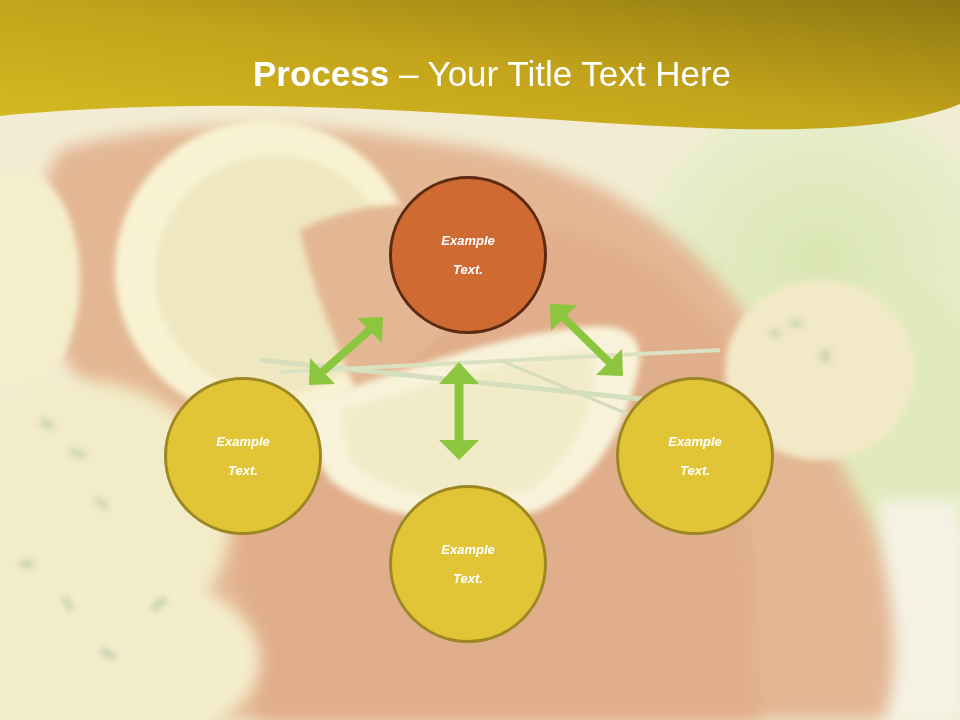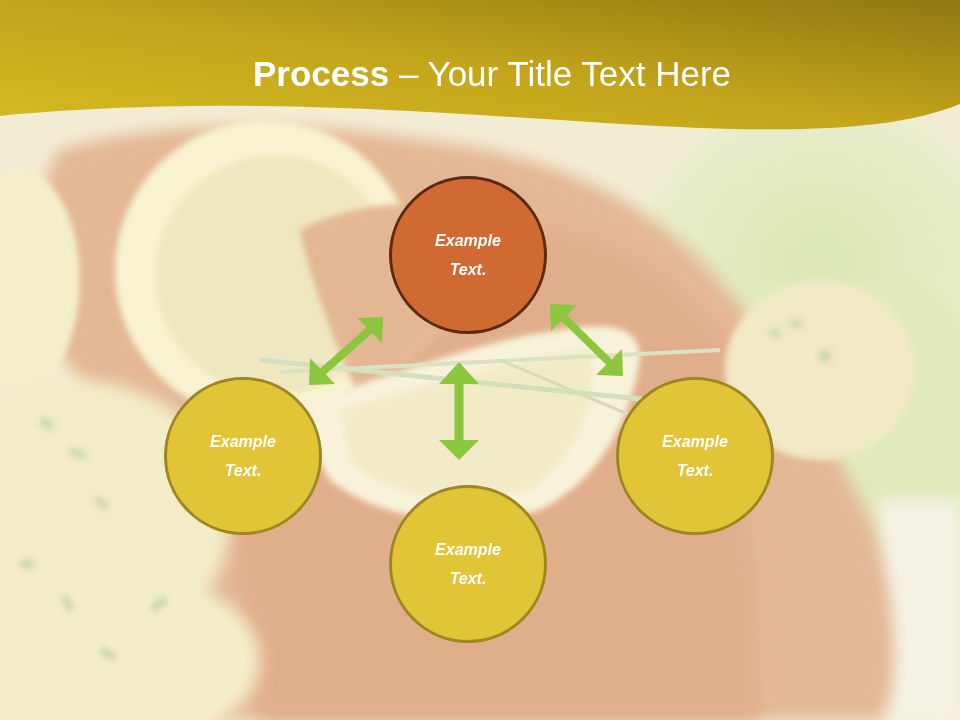--- a/index.html
+++ b/index.html
@@ -2,21 +2,21 @@
 <html><head>
 <meta charset="utf-8">
 <style>
   html, body { margin: 0; padding: 0; }
   body { width: 960px; height: 720px; overflow: hidden; position: relative; font-family: "Liberation Sans", "DejaVu Sans", sans-serif; background: #efe6c8; }
   .slide { position: absolute; left: 0; top: 0; width: 960px; height: 720px; overflow: hidden; }
   .bg { position: absolute; inset: 0; }
   .header { position: absolute; left: 0; top: 0; width: 960px; height: 140px; }
   .title { position: absolute; left: 0; top: 52px; width: 984px; text-align: center; color: #ffffff; font-size: 35px; line-height: 44px; white-space: nowrap; }
   .title .bold { font-weight: bold; }
-  .circle { position: absolute; width: 152px; height: 152px; border-radius: 50%; box-sizing: border-box; display: flex; flex-direction: column; align-items: center; justify-content: center; color: #ffffff; font-style: italic; font-weight: bold; font-size: 16px; line-height: 29px; text-align: center; }
+  .circle { position: absolute; width: 152px; height: 152px; border-radius: 50%; box-sizing: border-box; display: flex; flex-direction: column; align-items: center; justify-content: center; color: #ffffff; font-style: italic; font-weight: bold; font-size: 13px; line-height: 29px; text-align: center; }
   .circle.orange { background: #cf6a33; border: 3px solid #5b2a10; }
   .circle.yellow { background: #e2c537; border: 3px solid #9c8722; }
   .arrows { position: absolute; left: 0; top: 0; width: 960px; height: 720px; pointer-events: none; }
 </style>
 </head>
 <body>
 
 <div class="slide">
 
   <svg class="bg" width="960" height="720" viewBox="0 0 960 720">

